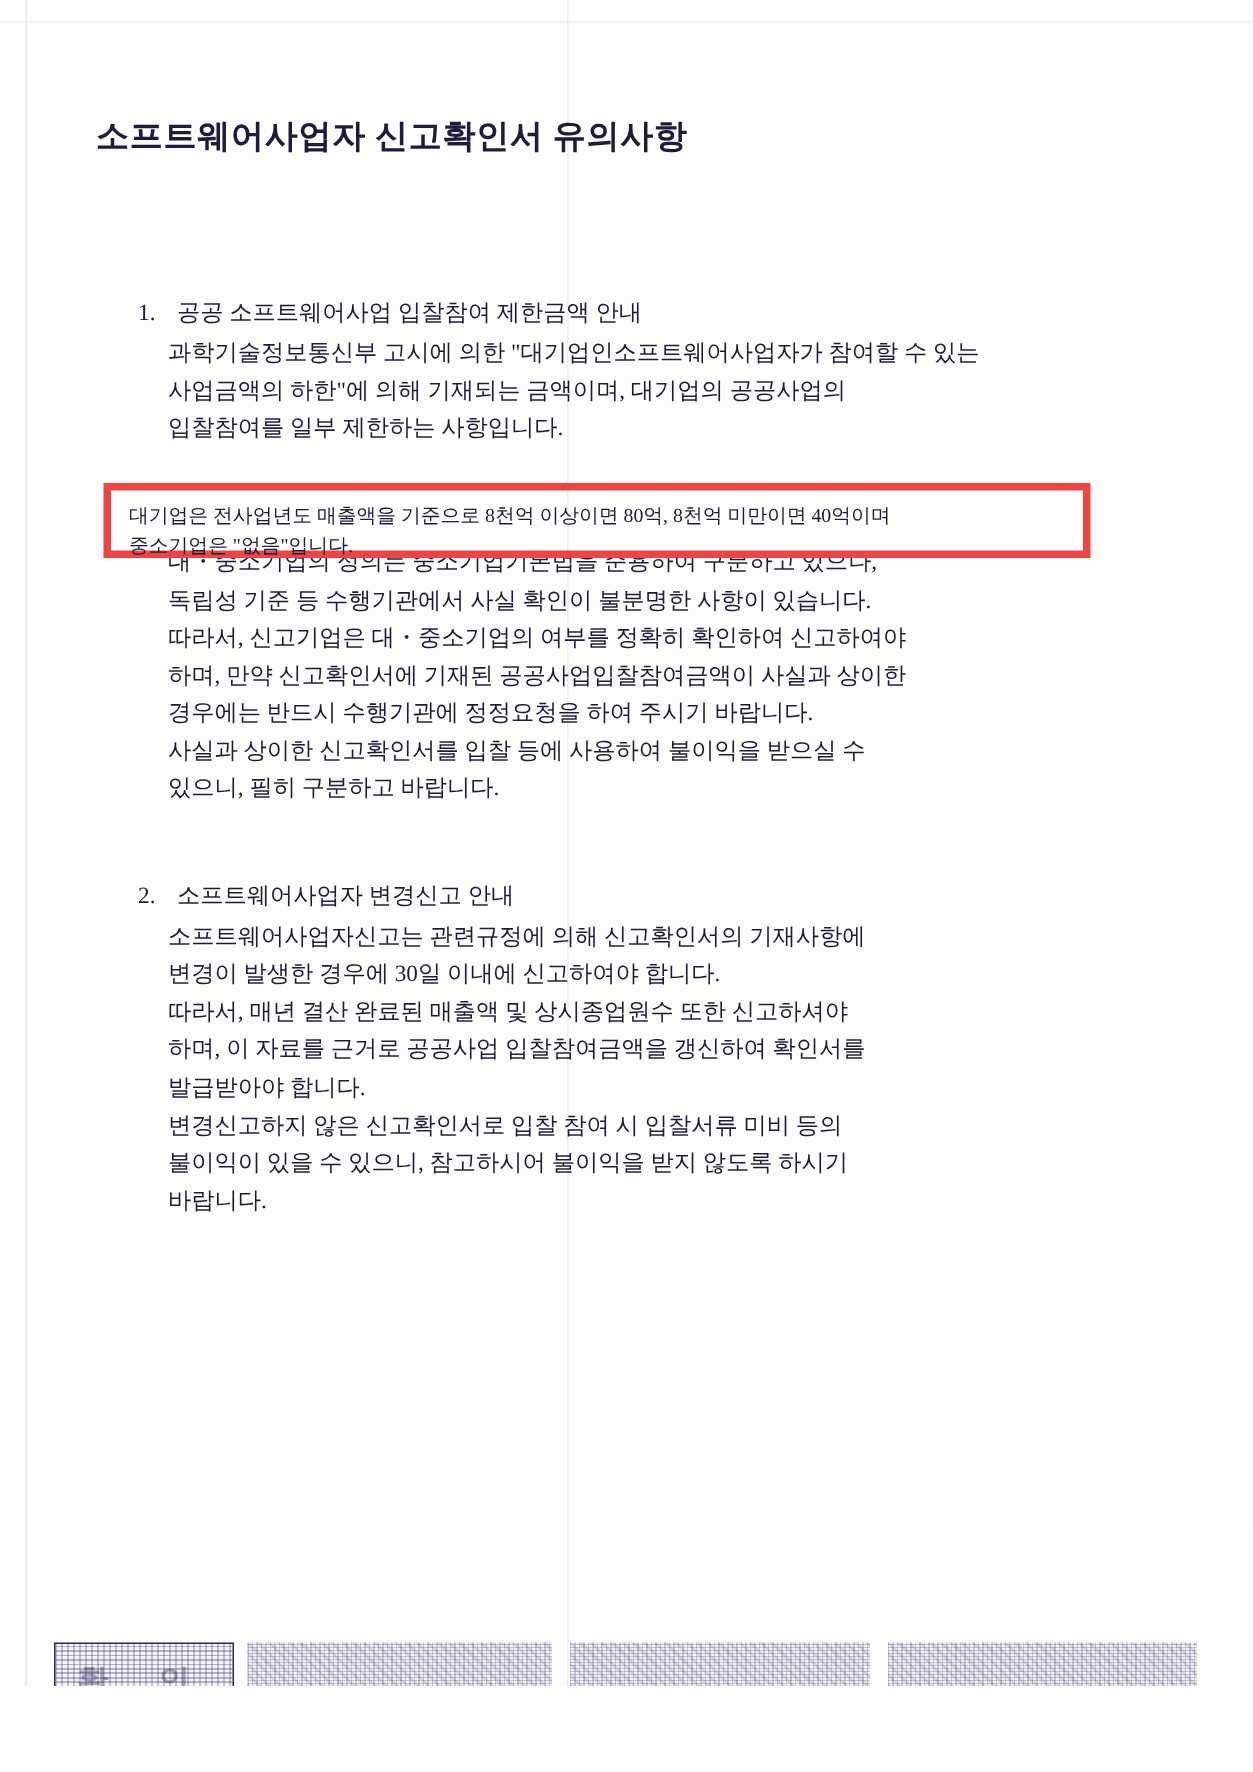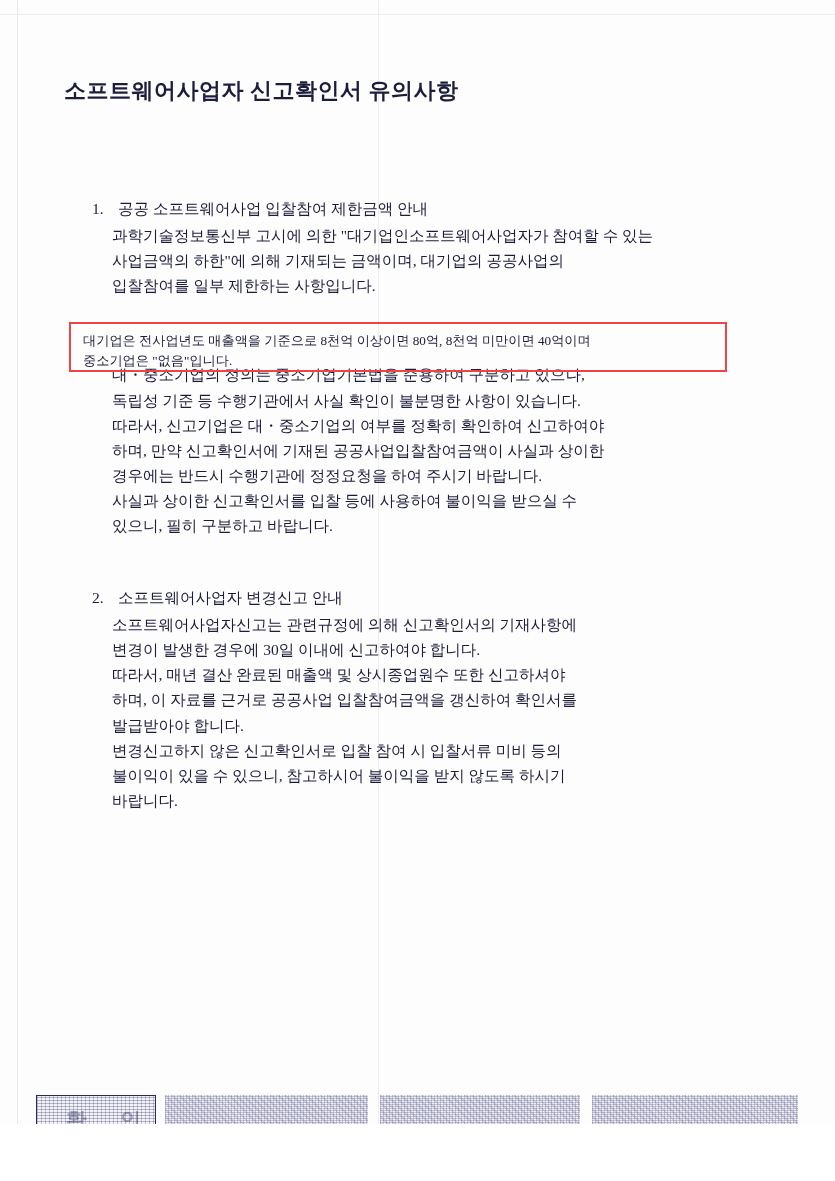--- a/index.html
+++ b/index.html
@@ -72,21 +72,21 @@
   .body-line {
     white-space: nowrap;
   }
 
   .notice-box {
     position: absolute;
     left: 69px;
     top: 322px;
     width: 658px;
     height: 50px;
-    border: 2px solid #ef4444;
+    border: 5px solid #ef4444;
     box-sizing: border-box;
     padding: 7px 12px 0 12px;
     font-size: 13.2px;
     line-height: 1.55;
     color: #1b1b3a;
   }
   .notice-line { white-space: nowrap; }
 
   .para {
     margin-top: 2px;
@@ -119,21 +119,21 @@
       repeating-linear-gradient(0deg, rgba(60,60,120,0.35) 0 1px, rgba(255,255,255,0) 1px 3px),
       repeating-linear-gradient(90deg, rgba(60,60,120,0.28) 0 1px, rgba(255,255,255,0) 1px 4px);
     background-color: #f4f4f7;
   }
   .stamp-2 { left: 165px; width: 203px; }
   .stamp-3 { left: 380px; width: 200px; }
   .stamp-4 { left: 592px; width: 206px; }
   .stamp-ghost {
     position: absolute;
     left: 0; right: 0; top: 10px;
-    text-align: right;
+    text-align: center;
     font-size: 21px;
     font-weight: bold;
     color: rgba(40,40,90,0.38);
     letter-spacing: 14px;
     white-space: nowrap;
   }
 </style>
 </head>
 <body>
 

